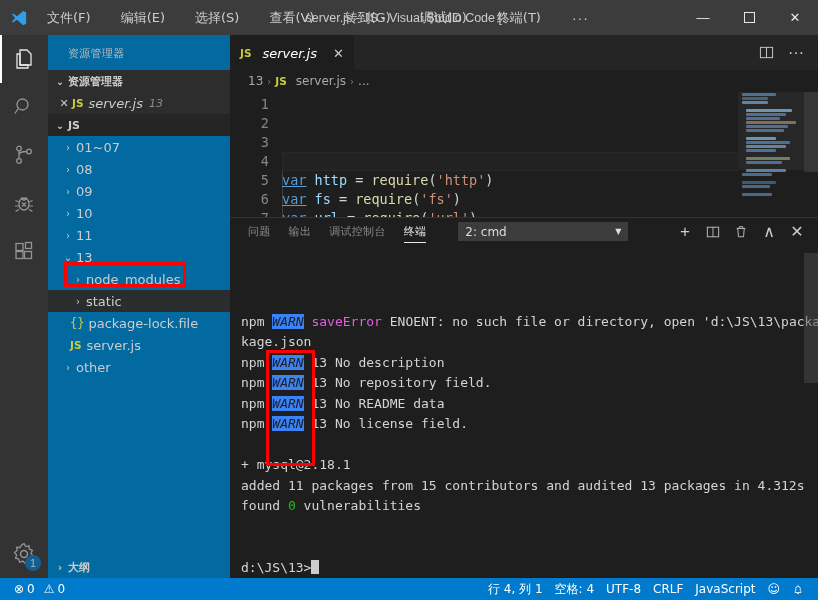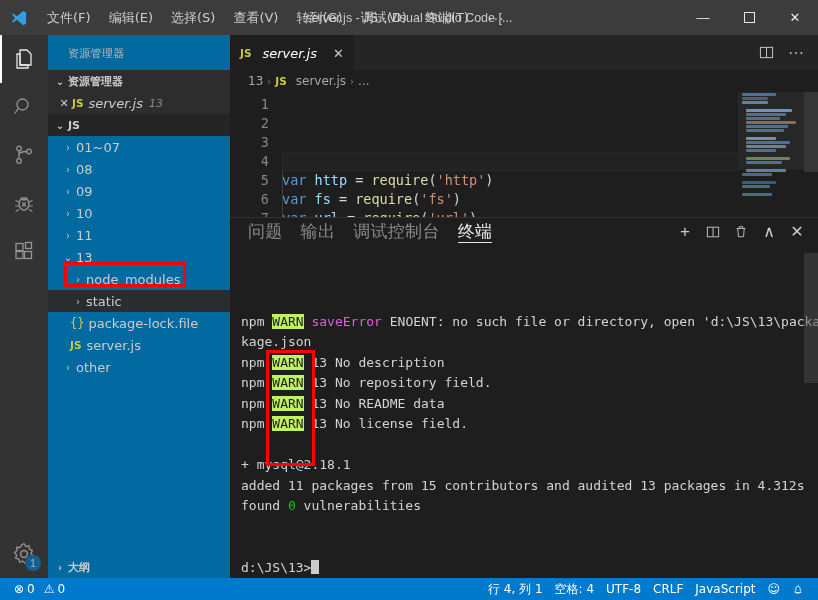--- a/index.html
+++ b/index.html
@@ -10,21 +10,21 @@
     overflow: hidden;
   }
   .app { position: relative; width: 818px; height: 600px; display: flex; flex-direction: column; }
 
   
   .titlebar {
     height: 35px; background: #3c3c3c; display: flex; align-items: center;
     flex: 0 0 35px; color: #cccccc; font-size: 13px; position: relative;
   }
   .vs-logo { width: 38px; display: flex; align-items: center; justify-content: center; }
-  .menu { display: flex; align-items: center; gap: 0px; }
+  .menu { display: flex; align-items: center; gap: 12px; }
   .menu-item {
     padding: 4px 9px; font-size: 13px; color: #cccccc; white-space: nowrap;
     font-family: "DejaVu Sans", "Liberation Sans", sans-serif;
   }
   .menu-more { padding: 3px 10px; color: #cccccc; font-size: 14px; letter-spacing: 1px; }
   .title-text {
     position: absolute; left: 0; right: 0; text-align: center;
     font-size: 12.5px; color: #cccccc; pointer-events: none;
   }
   .win-ctrls { margin-left: auto; display: flex; height: 35px; z-index: 3; }
@@ -113,41 +113,41 @@
   .code {
     flex: 1 1 auto; padding-top: 3px; color: #d4d4d4;
     font-family: "DejaVu Sans Mono", monospace; font-size: 13.5px; line-height: 19px;
     white-space: pre; position: relative;
   }
   .cur-line-box {
     position: absolute; left: 0; right: 70px; height: 19px;
     border: 1px solid #282828; background: #222222;
   }
   .indent-guide { position: absolute; width: 1px; background: #404040; }
-  .kw { color: #569cd6; }     
+  .kw { color: #569cd6; text-decoration: underline; }     
   .fn  { color: #dcdcaa; }
   .str { color: #ce9178; }
   .ident { color: #9cdcfe; }
   .plain { color: #d4d4d4; }
   .minimap {
     position: absolute; top: 0; right: 14px; width: 66px; height: 100%;
     background: #1e1e1e; overflow: hidden;
   }
   .mm-line { height: 3px; margin: 1px 0 0 4px; border-radius: 1px; }
   .mm-slider { position: absolute; top:0; left:0; right:0; height: 78px; background: rgba(255,255,255,.045); }
   .ed-scroll {
     position: absolute; top: 0; right: 0; width: 14px; height: 100%; background: #1e1e1e;
   }
   .ed-scroll-thumb { position: absolute; top: 0; left: 0; width: 14px; height: 80px; background: #4a4a4a; opacity:.55; }
 
   
   .panel { flex: 0 0 252px; background: #1e1e1e; display: flex; flex-direction: column; border-top: 1px solid #333; }
   .panel-head { height: 27px; display: flex; align-items: center; flex: 0 0 27px; padding-left: 18px; }
   .ptab {
-    font-size: 17px; color: #8a8a8a; text-transform: none; margin-right: 18px; height: 27px;
+    font-size: 11px; color: #8a8a8a; text-transform: none; margin-right: 18px; height: 27px;
     display: flex; align-items: center; position: relative; letter-spacing: .3px;
     font-family: "DejaVu Sans","Liberation Sans",sans-serif;
   }
   .ptab.active { color: #e7e7e7; }
   .ptab.active::after {
     content:""; position:absolute; left:0; right:0; bottom:2px; height:1px; background:#e7e7e7;
   }
   .term-select {
     margin-left: 14px; width: 170px; height: 19px; background: #3c3c3c; color: #ddd;
     border: 1px solid #3c3c3c; font-size: 12px; display: flex; align-items: center;
@@ -155,21 +155,21 @@
     font-family: "DejaVu Sans","Liberation Sans",sans-serif;
   }
   .term-select .caret { font-size: 8px; }
   .panel-actions { margin-left: auto; display: flex; align-items: center; gap: 2px; padding-right: 8px; }
   .p-act { width: 26px; height: 27px; display: flex; align-items: center; justify-content: center; color: #cccccc; }
   .term-body {
     flex: 1 1 auto; position: relative; overflow: hidden; padding: 5px 0 0 11px;
     font-family: "DejaVu Sans Mono", monospace; font-size: 13px; line-height: 20.5px; color: #cccccc;
     white-space: pre;
   }
-  .warn { background: #bef264; color: #1e1e1e; }
+  .warn { background: #3b82f6; color: #1e1e1e; font-style: italic; }
   .magenta { color: #e05fe0; margin-top: 8px; }
   .green { color: #16c60c; }
   .cursor-blk { display: inline-block; width: 8px; height: 14px; background: #cccccc; vertical-align: -2px; }
   .term-scroll { position: absolute; top:0; right:0; width: 14px; height: 100%; }
   .term-scroll-thumb { position:absolute; top: 8px; left:0; width: 14px; height: 130px; background:#4a4a4a; opacity:.5; }
 
   
   .statusbar {
     height: 22px; flex: 0 0 22px; background: #007acc; display: flex; align-items: center;
     color: #ffffff; font-size: 12px; padding: 0 8px;
@@ -414,20 +414,24 @@
           <div class="ed-scroll-thumb"></div>
         </div>
       </div>
 
       <div class="panel">
         <div class="panel-head">
           <div class="ptab">问题</div>
           <div class="ptab">输出</div>
           <div class="ptab">调试控制台</div>
           <div class="ptab active">终端</div>
+          <div class="term-select">
+            <span>2: cmd</span>
+            <span class="caret">▼</span>
+          </div>
           <div class="panel-actions">
             <div class="p-act" style="font-size:17px;">+</div>
             <div class="p-act">
               <svg width="14" height="14" viewBox="0 0 16 16">
                 <rect x="1.5" y="2.5" width="13" height="11" fill="none" stroke="#cccccc"></rect>
                 <line x1="8" y1="2.5" x2="8" y2="13.5" stroke="#cccccc"></line>
               </svg>
             </div>
             <div class="p-act">
               <svg width="14" height="15" viewBox="0 0 16 16">

